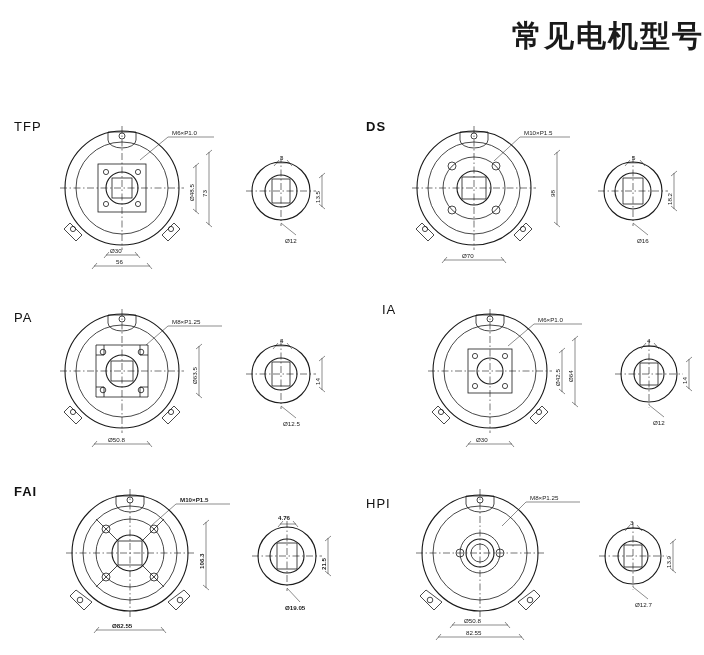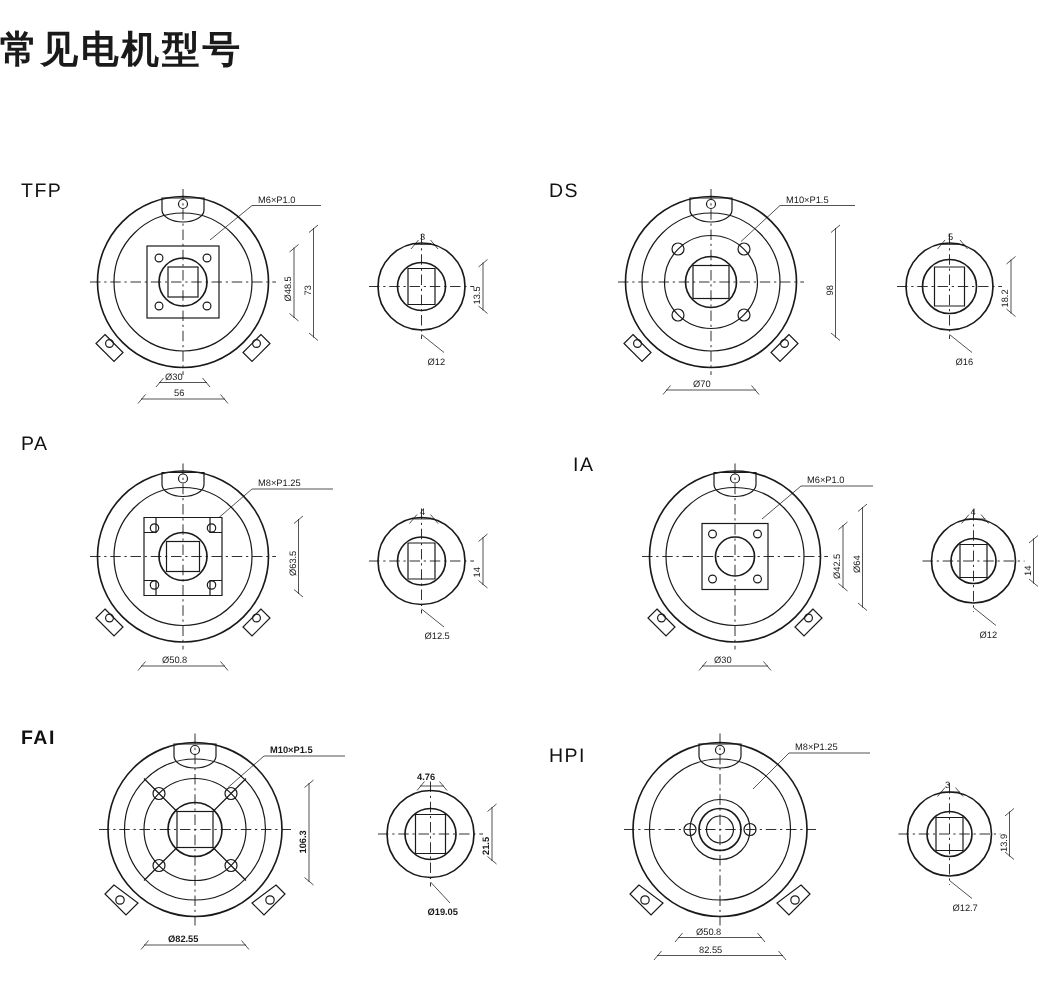--- a/index.html
+++ b/index.html
@@ -1,19 +1,19 @@
 <!DOCTYPE html>
 <html><head>
 <meta charset="utf-8">
 <style>
   html,body{margin:0;padding:0;background:#ffffff;}
   body{width:704px;height:655px;font-family:"Liberation Sans",sans-serif;color:#111;position:relative;overflow:hidden;}
   #page-title{
-    position:absolute;top:16px;left:0;width:704px;text-align:left;
-    font-size:25px;font-weight:bold;letter-spacing:2px;color:#1a1a1a;
+    position:absolute;top:16px;left:0;width:704px;text-align:right;
+    font-size:30px;font-weight:bold;letter-spacing:2px;color:#1a1a1a;
   }
   .panel{position:absolute;}
   .panel-label{
     position:absolute;font-size:13px;letter-spacing:1px;color:#111;
   }
   svg{display:block;overflow:visible;}
   .ln{stroke:#1a1a1a;fill:none;}
   .thin{stroke-width:0.8;}
   .thick{stroke-width:1.1;}
   .dash{stroke-dasharray:7 2.5 1.5 2.5;stroke-width:0.6;}
@@ -86,21 +86,21 @@
     <line class="dim" x1="322" y1="70" x2="322" y2="102"></line>
     <path class="hatch" d="M319 73 l6 -5 M319 99 l6 5"></path>
     <text class="tv" x="320" y="98" transform="rotate(-90 320 98)">13.5</text>
 
     <line class="dim" x1="281" y1="118" x2="296" y2="130"></line>
     <text class="t6" x="285" y="138">Ø12</text>
   </svg>
 </div>
 
 <div class="panel" style="left:352px;top:105px;width:352px;height:175px;">
-  <div class="panel-label" style="left:14px;top:14px;">DS</div>
+  <div class="panel-label" style="left:14px;top:14px;font-weight:bold;">DS</div>
 
   <svg width="352" height="175" viewBox="0 0 352 175">
     <circle class="ln thick" cx="122" cy="83" r="57"></circle>
     <circle class="ln thin" cx="122" cy="83" r="46"></circle>
     <path class="ln thin" d="M108 27 h28 v8 a14 8 0 0 1 -28 0 z"></path>
     <circle class="ln thin" cx="122" cy="31" r="3"></circle>
     <path class="ln thin" d="M70 118 l12 12 l-6 6 l-12 -12 z"></path>
     <circle class="ln thin" cx="73" cy="124" r="2.6"></circle>
     <path class="ln thin" d="M174 118 l-12 12 l6 6 l12 -12 z"></path>
     <circle class="ln thin" cx="171" cy="124" r="2.6"></circle>
@@ -137,21 +137,21 @@
     <text class="t6" x="280" y="55">5</text>
     <line class="dim" x1="322" y1="68" x2="322" y2="104"></line>
     <path class="hatch" d="M319 71 l6 -5 M319 101 l6 5"></path>
     <text class="tv" x="320" y="100" transform="rotate(-90 320 100)">18.2</text>
     <line class="dim" x1="281" y1="118" x2="296" y2="130"></line>
     <text class="t6" x="285" y="138">Ø16</text>
   </svg>
 </div>
 
 <div class="panel" style="left:0px;top:288px;width:352px;height:175px;">
-  <div class="panel-label" style="left:14px;top:0;">PA</div>
+  <div class="panel-label" style="left:14px;top:22px;">PA</div>
 
   <svg width="352" height="175" viewBox="0 0 352 175">
     <circle class="ln thick" cx="122" cy="83" r="57"></circle>
     <circle class="ln thin" cx="122" cy="83" r="46"></circle>
     <path class="ln thin" d="M108 27 h28 v8 a14 8 0 0 1 -28 0 z"></path>
     <circle class="ln thin" cx="122" cy="31" r="3"></circle>
     <path class="ln thin" d="M70 118 l12 12 l-6 6 l-12 -12 z"></path>
     <circle class="ln thin" cx="73" cy="124" r="2.6"></circle>
     <path class="ln thin" d="M174 118 l-12 12 l6 6 l12 -12 z"></path>
     <circle class="ln thin" cx="171" cy="124" r="2.6"></circle>

